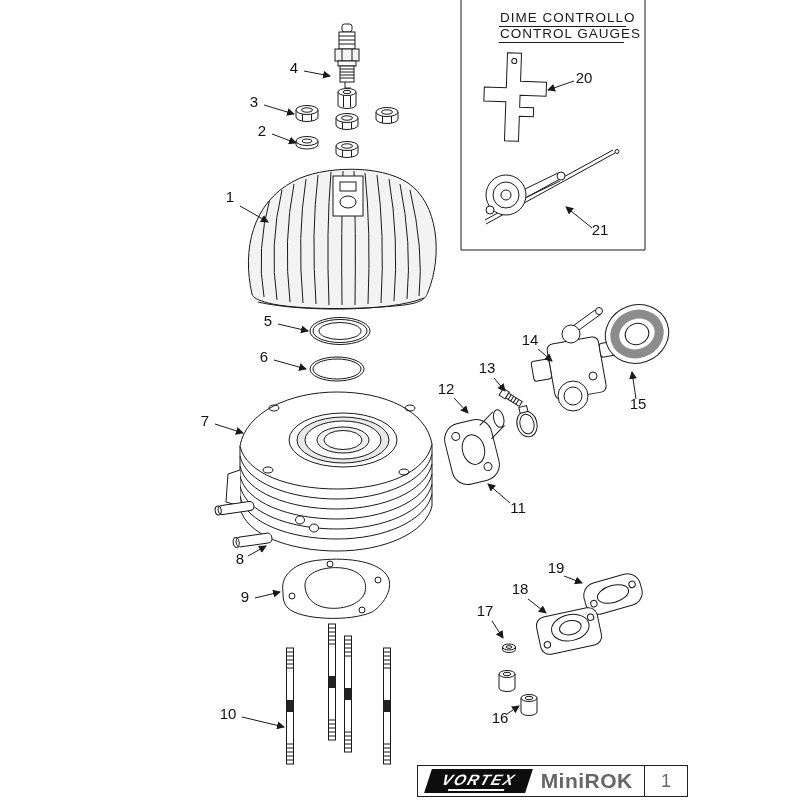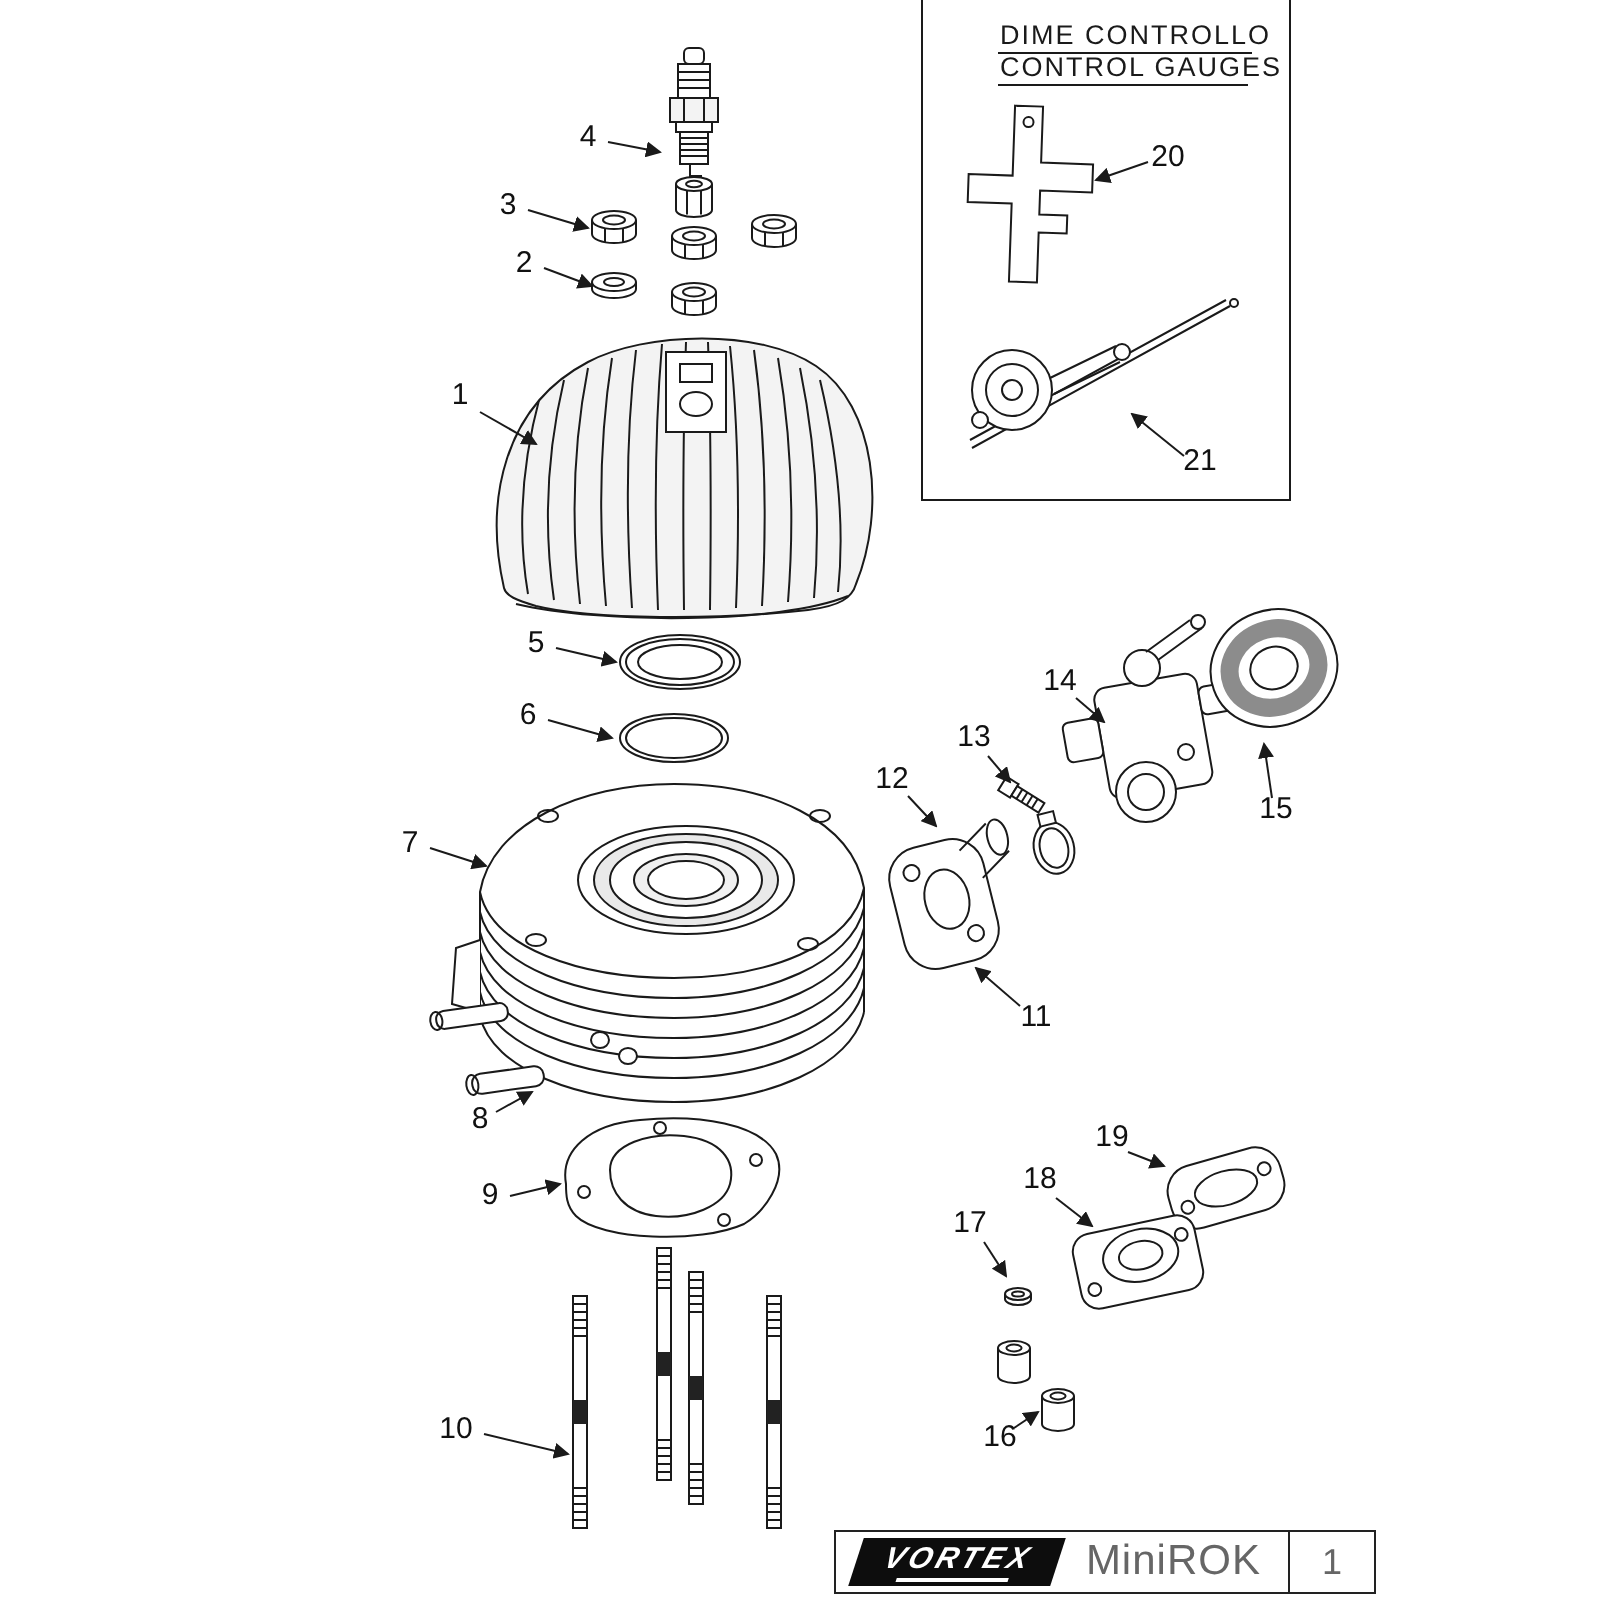--- a/index.html
+++ b/index.html
@@ -24,21 +24,21 @@
   .logo{
     background:#0d0d0d;transform:skewX(-18deg);
     margin-left:10px;padding:3px 14px 2px 14px;display:flex;flex-direction:column;align-items:center;
   }
   .logo-text{
     color:#fff;font-style:italic;font-weight:bold;font-size:15px;letter-spacing:2px;
     font-family:"Liberation Sans",sans-serif;line-height:1;
   }
   .logo-strip{width:56px;height:2px;background:#fff;margin-top:2px;}
   .model{
-    flex:1;text-align:center;color:#666;font-size:21px;letter-spacing:0.5px;
+    flex:1;text-align:center;color:#666;font-size:21px;letter-spacing:0.5px;font-weight:bold;
   }
   .pagecell{
     border-left:1.5px solid #222;width:42px;align-self:stretch;
     display:flex;align-items:center;justify-content:center;color:#666;font-size:18px;
   }
 </style>
 </head>
 <body>
 
 <svg width="800" height="800" viewBox="0 0 800 800">

